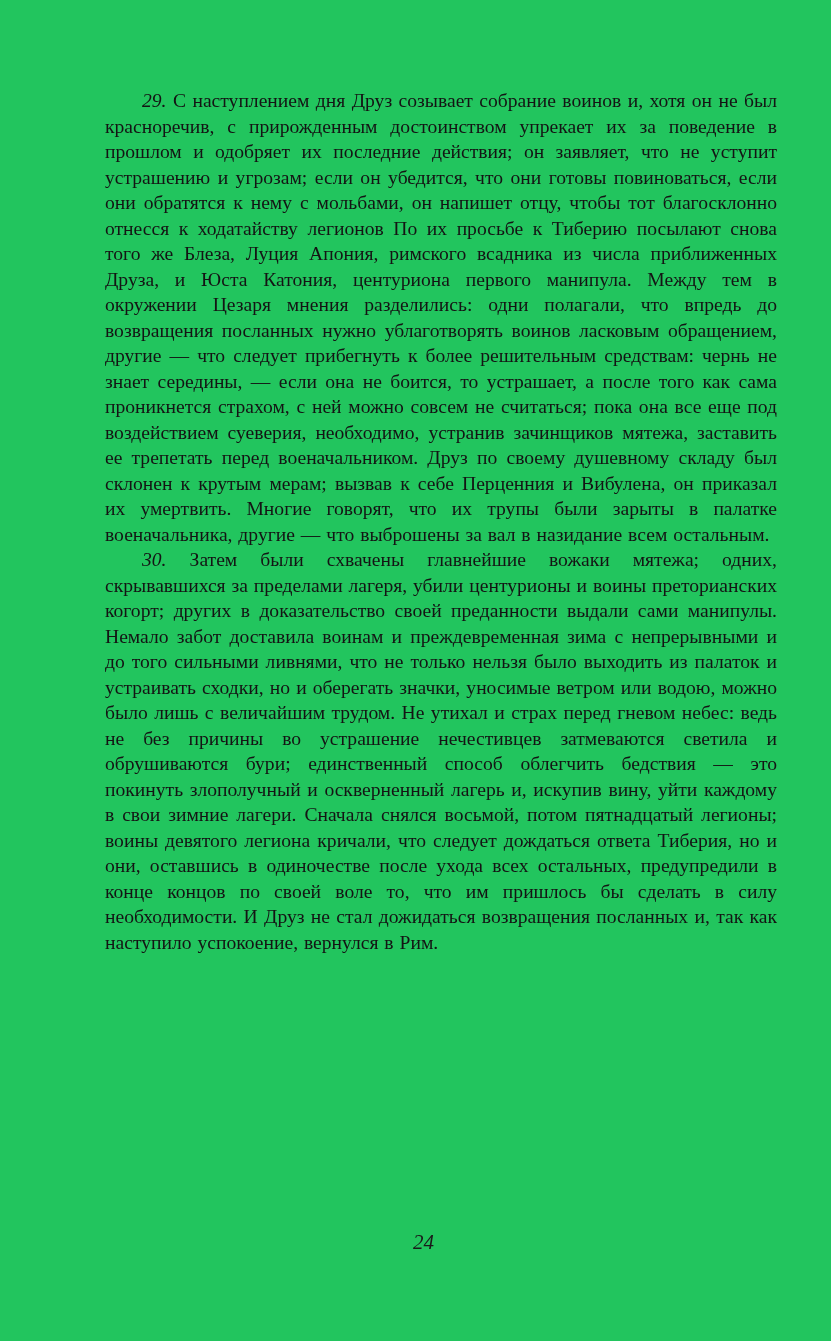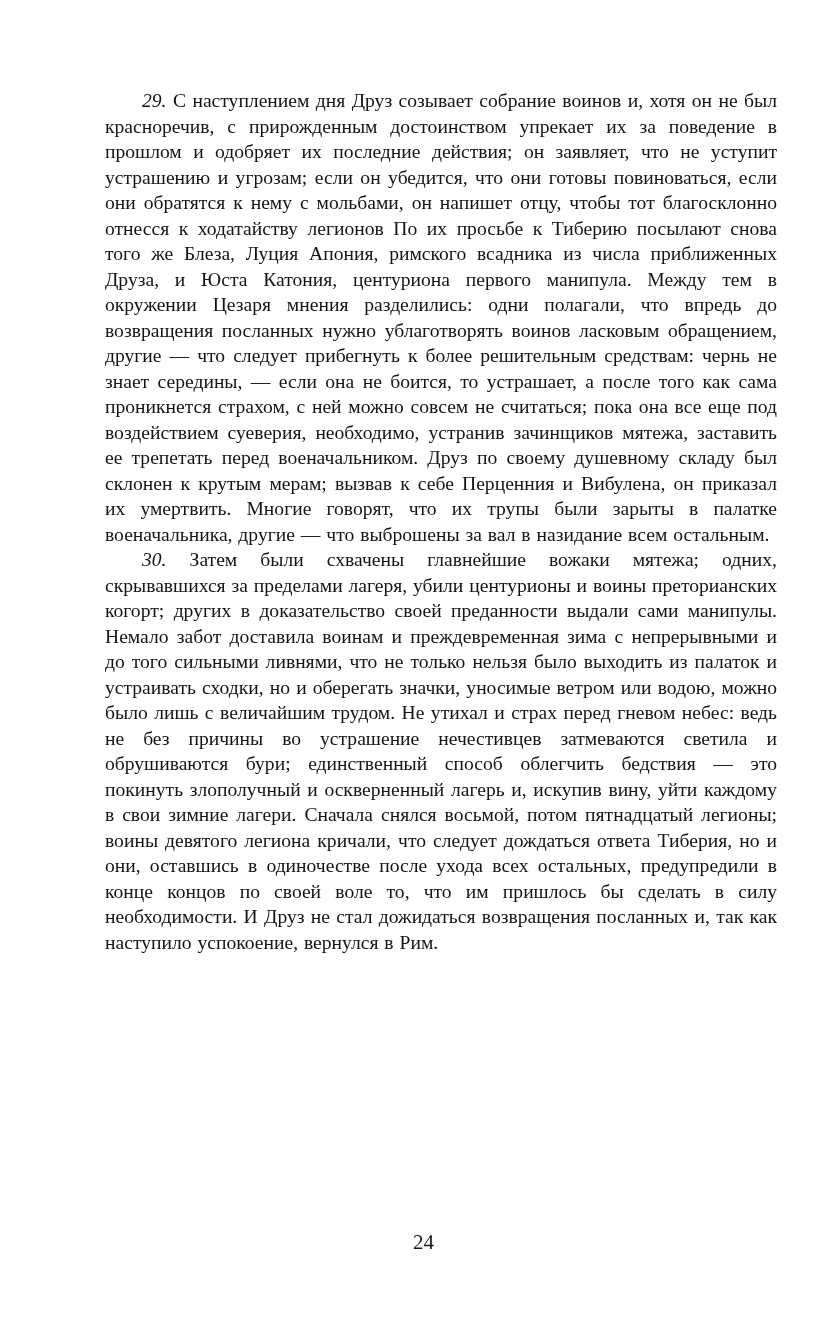--- a/index.html
+++ b/index.html
@@ -5,21 +5,21 @@
   html, body {
     margin: 0;
     padding: 0;
     background: #e8e8e8;
   }
   .scan-page {
     position: relative;
     width: 831px;
     height: 1341px;
     margin: 0 auto;
-    background: #ffffff;
+    background: #22c55e;
     overflow: hidden;
     font-family: "Liberation Serif", "DejaVu Serif", serif;
     color: #141414;
   }
   .text-block {
     position: absolute;
     left: 105px;
     top: 88px;
     width: 672px;
     font-size: 19.6px;
@@ -34,20 +34,21 @@
   .para-num {
     font-style: italic;
   }
   .page-number {
     position: absolute;
     left: 0;
     right: 0;
     top: 1230px;
     text-align: center;
     font-size: 21px;
+    font-style: italic;
     color: #1a1a1a;
     padding-left: 16px;
   }
 </style>
 </head>
 <body>
 
 <div class="scan-page">
 
   <div class="text-block">

